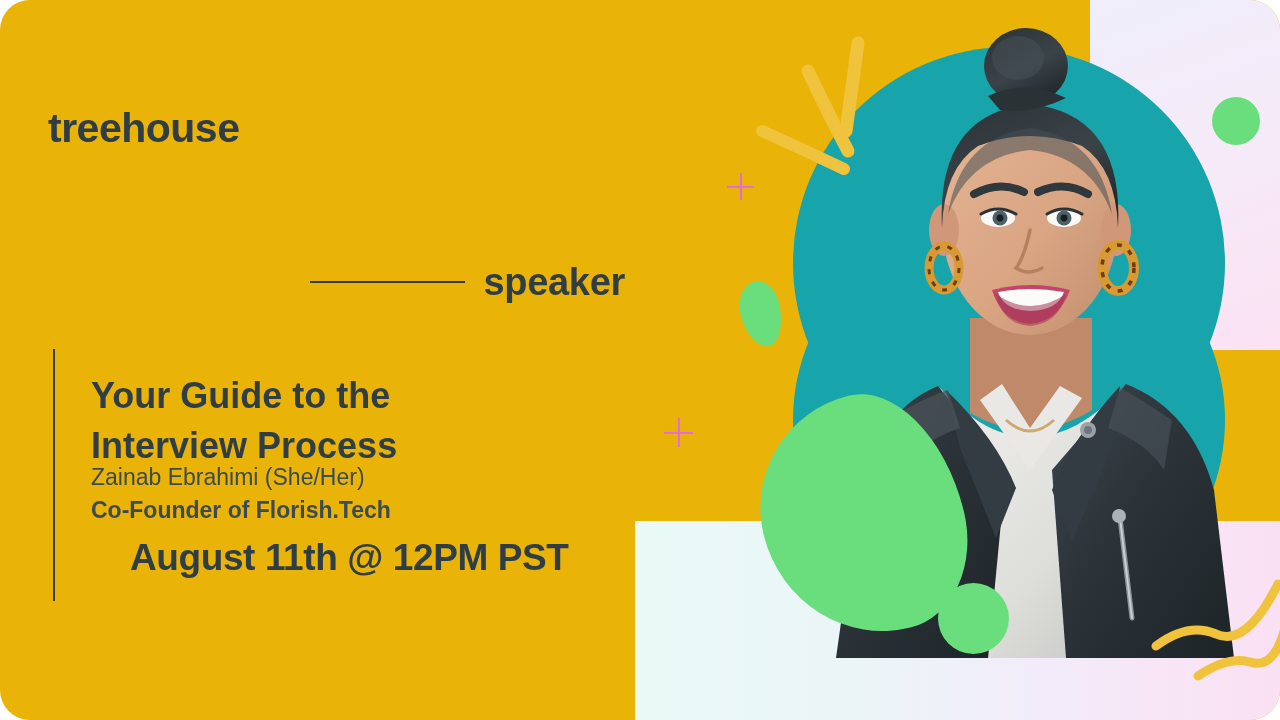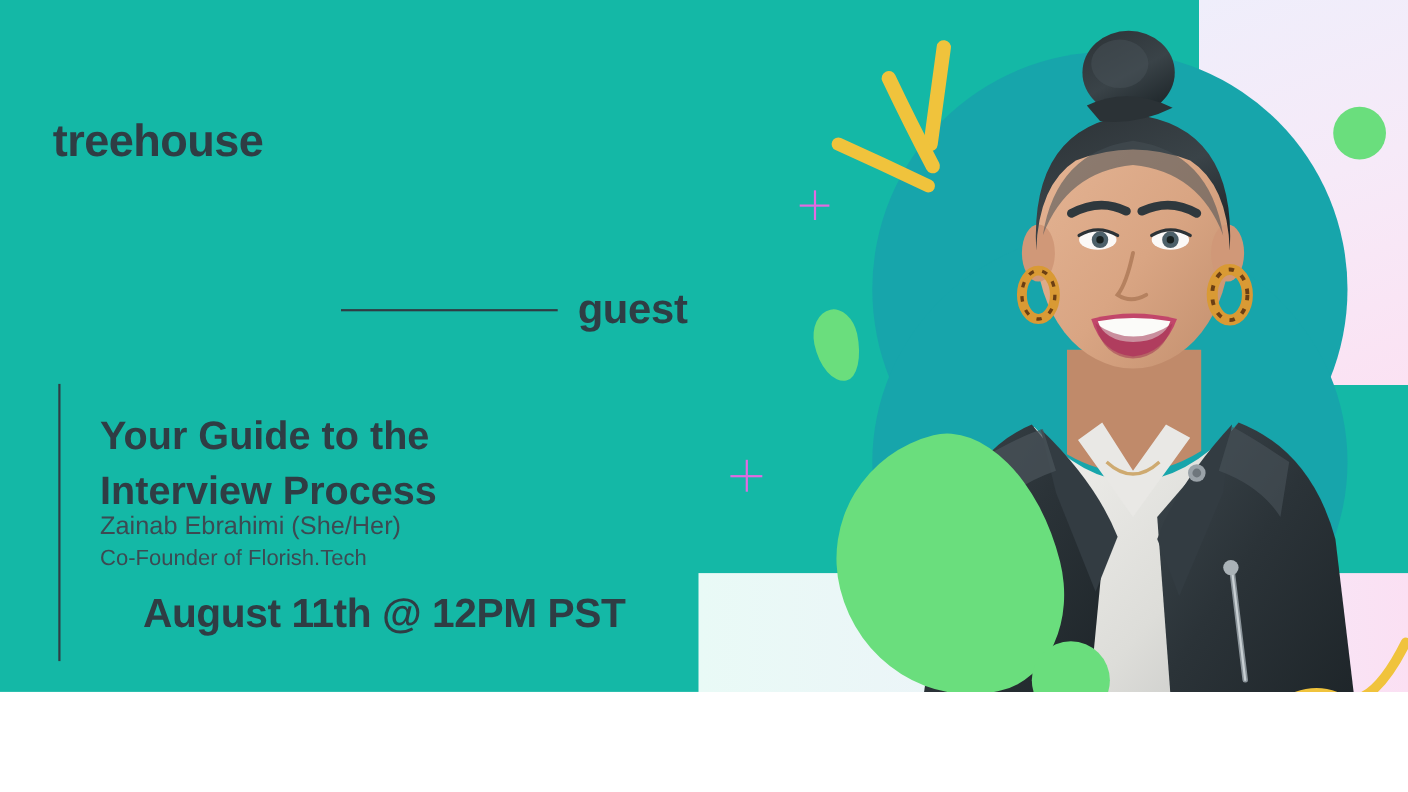--- a/index.html
+++ b/index.html
@@ -1,21 +1,21 @@
 <!DOCTYPE html>
 <html><head>
 <meta charset="utf-8">
 <style>
   * { margin:0; padding:0; box-sizing:border-box; }
   html, body {
     width:1280px; height:720px;
     background:#ffffff; overflow:hidden;
     font-family:"Liberation Sans", sans-serif;
   }
-  #stage { position:relative; width:1280px; height:629px; background:#14b8a6; overflow:hidden; }
+  #stage { position:relative; width:1280px; height:720px; background:#eab308; overflow:hidden;border-radius:30px; }
 
   
   .panel-tr {
     position:absolute; left:1090px; top:0; width:190px; height:350px;
     background:linear-gradient(160deg,#efeefb 0%,#f6eaf8 48%,#fbe2f3 100%);
   }
   .panel-bottom {
     position:absolute; left:635px; top:521px; width:645px; height:199px;
     background:linear-gradient(90deg,#e9faf6 0%,#ecf4f8 38%,#f2ecfa 62%,#fbe0f3 100%);
   }
@@ -98,21 +98,21 @@
   .talk-title {
     position:absolute; left:91px; top:371px; width:430px;
     font-size:36px; font-weight:600; line-height:1.4; color:#2f3d44;
   }
   .speaker-name {
     position:absolute; left:91px; top:462px;
     font-size:23px; font-weight:400; line-height:1.35; color:#3c4a52;
   }
   .speaker-role {
     position:absolute; left:91px; top:495px;
-    font-size:20px; font-weight:400; line-height:1.35; color:#3c4a52;
+    font-size:23px; font-weight:700; line-height:1.35; color:#3c4a52;
   }
   .datetime {
     position:absolute; left:91px; top:536px;
     font-size:37px; font-weight:700; letter-spacing:-0.4px; color:#2f3d44; line-height:1.2;margin-left:39px;
   }
 </style>
 </head>
 <body>
 
 <div id="stage">
@@ -242,21 +242,21 @@
         <path d="M6 76 Q38 52 66 64 Q96 78 128 14"></path>
         <path d="M48 106 Q78 86 100 92 Q124 100 135 58"></path>
       </g>
     </svg>
   </div>
 
   <div class="brand">treehouse</div>
 
   <div class="series-row">
     <span class="series-rule"></span>
-    <span class="series-word">guest</span>
+    <span class="series-word">speaker</span>
   </div>
 
   <div class="vrule"></div>
 
   <div class="talk-title">
     <div>Your Guide to the</div>
     <div>Interview Process</div>
   </div>
 
   <div class="speaker-name">Zainab Ebrahimi (She/Her)</div>

